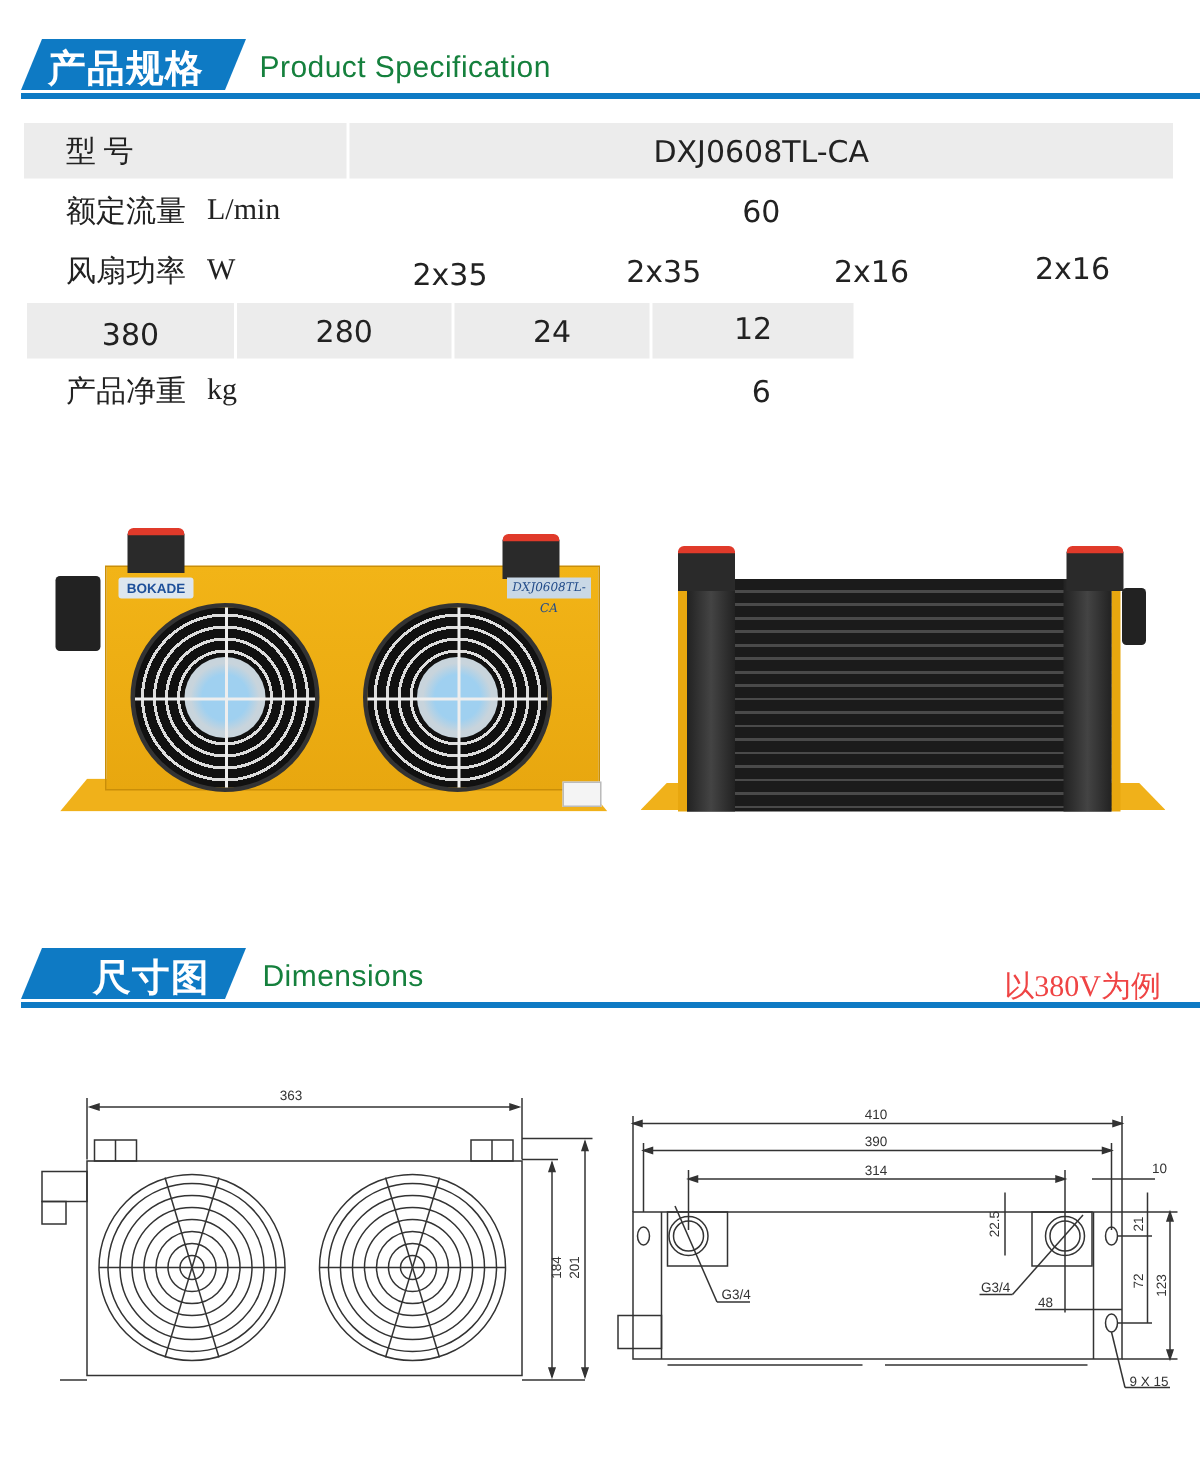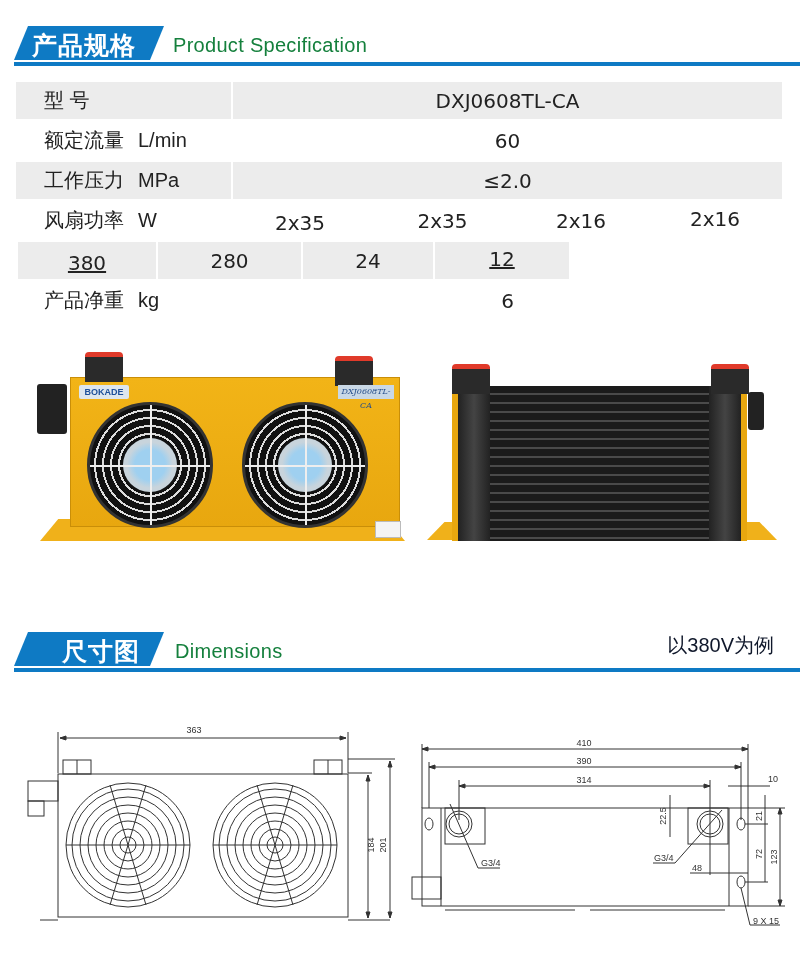--- a/index.html
+++ b/index.html
@@ -3,25 +3,25 @@
 <meta charset="utf-8">
 <style>
   * { box-sizing: border-box; margin: 0; padding: 0; }
   body { width: 800px; height: 973px; background: #ffffff; font-family: "Liberation Sans", "DejaVu Sans", sans-serif; color: #222; position: relative; overflow: hidden; }
 
   .section-header { position: absolute; left: 0; width: 800px; height: 40px; padding-left: 27px; }
   .section-header .band { position: absolute; left: 14px; top: 0; height: 34px; background: #0e7ac4; clip-path: polygon(14px 0, 100% 0, calc(100% - 14px) 100%, 0 100%); }
   .section-header .band-title { position: absolute; top: 3px; color: #fff; font-weight: bold; font-size: 25px; letter-spacing: 1px; font-family: "DejaVu Sans", sans-serif; }
   .section-header .en-title { position: absolute; top: 8px; font-size: 20px; color: #15803d; letter-spacing: 0.3px; }
   .section-header .rule { position: absolute; left: 14px; right: 0; top: 36px; height: 4px; background: #0e7ac4; }
-  .section-header .note { position: absolute; right: 26px; top: 0; font-size: 20px; color: #0f172a; font-family: Liberation Sans, sans-serif; }
+  .section-header .note { position: absolute; right: 26px; top: 12px; font-size: 20px; color: #ef4444; font-family: Liberation Serif, serif; }
 
   .spec-table { position: absolute; left: 16px; top: 82px; width: 766px; }
   .row { position: relative; height: 40px; display: flex; }
-  .row .label { width: 215px; height: 37px; padding-left: 28px; display: flex; align-items: center; font-size: 20px; font-family: Liberation Sans, sans-serif; color: #222; }
+  .row .label { width: 215px; height: 37px; padding-left: 28px; display: flex; align-items: center; font-size: 20px; font-family: Liberation Serif, serif; color: #222; }
   .row .label .unit { margin-left: 14px; }
   .row .vals { flex: 1; display: flex; margin-left: 2px; }
   .row .cell { height: 37px; display: flex; align-items: center; justify-content: center; font-size: 20px; font-family: "DejaVu Sans", sans-serif; color: #222; }
   .row.shaded .label, .row.shaded .cell { background: #ececec; }
   .row .cell + .cell { margin-left: 2px; }
   .c1 { width: 138px; } .c2 { width: 143px; } .c3 { width: 130px; } .c4 { width: 134px; }
   .cfull { width: 549px; }
 
   .photo { position: absolute; top: 344px; height: 210px; }
   
@@ -66,47 +66,38 @@
   </div>
   <div class="row">
     <div class="label">
         <span>额定流量</span>
         <span class="unit">L/min</span>
       </div>
     <div class="vals">
         <div class="cell cfull">60</div>
       </div>
   </div>
-  <div class="row shaded">
-    <div class="label">
-        <span>工作压力</span>
-        <span class="unit">MPa</span>
-      </div>
-    <div class="vals">
-        <div class="cell cfull">≤2.0</div>
-      </div>
-  </div>
   <div class="row">
     <div class="label">
         <span>风扇功率</span>
         <span class="unit">W</span>
       </div>
     <div class="vals">
       <div class="cell c1" style="padding-top:4px;">2x35</div>
       <div class="cell c2">2x35</div>
       <div class="cell c3">2x16</div>
       <div class="cell c4" style="padding-bottom:4px;">2x16</div>
     </div>
   </div>
   <div class="row shaded">
     <div class="vals">
-      <div class="cell c1" style="padding-top:4px;text-decoration:underline;">380</div>
+      <div class="cell c1" style="padding-top:4px;">380</div>
       <div class="cell c2">280</div>
       <div class="cell c3">24</div>
-      <div class="cell c4" style="padding-bottom:4px;text-decoration:underline;">12</div>
+      <div class="cell c4" style="padding-bottom:4px;">12</div>
     </div>
   </div>
   <div class="row">
     <div class="label">
         <span>产品净重</span>
         <span class="unit">kg</span>
       </div>
     <div class="vals">
         <div class="cell cfull">6</div>
       </div>

